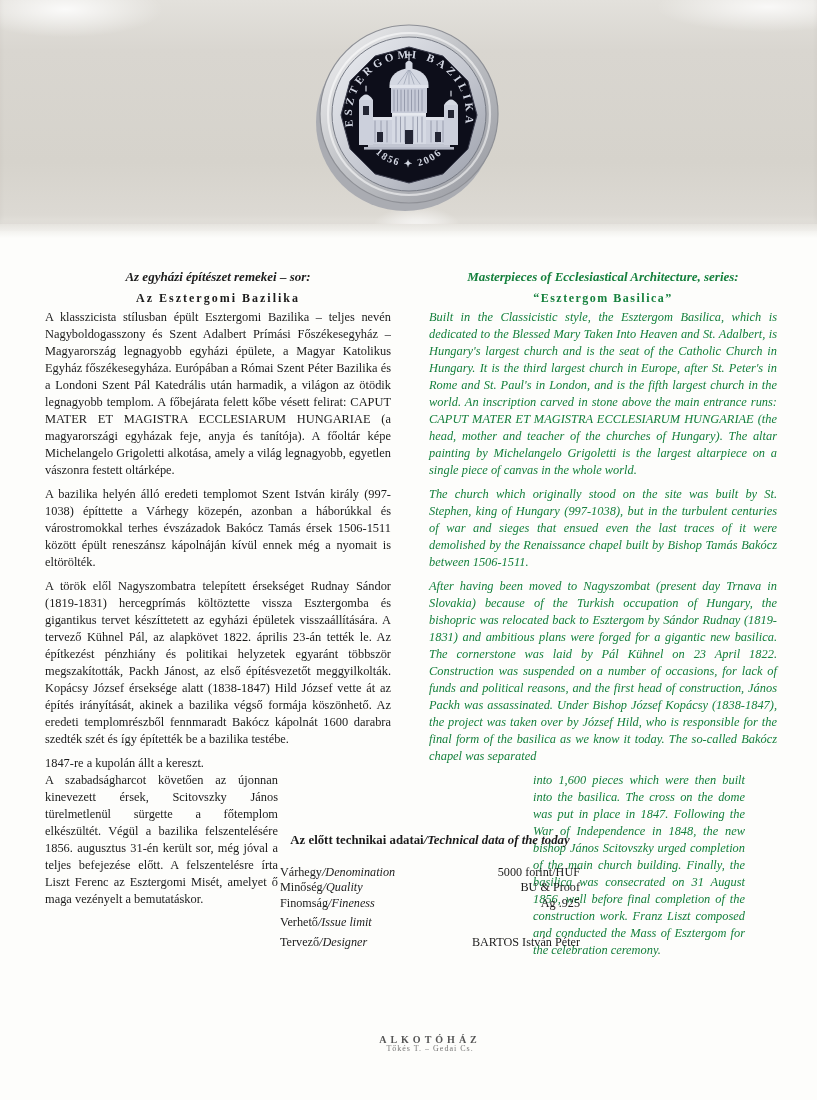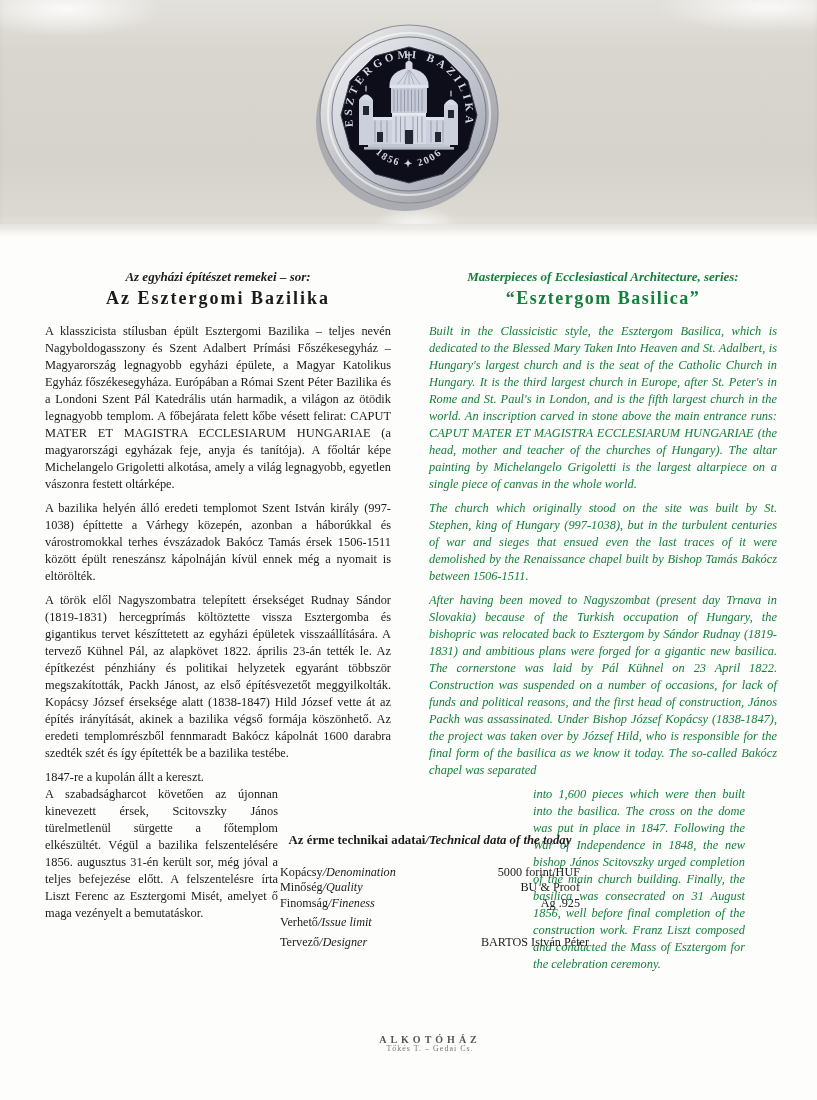--- a/index.html
+++ b/index.html
@@ -20,32 +20,32 @@
     box-shadow:inset 0 -7px 9px -6px rgba(110,105,95,.45);
   }
   .band-fade{position:absolute;left:0;top:224px;width:817px;height:14px;
     background:linear-gradient(180deg,rgba(230,228,223,.9),#fdfdfb);}
   .coin-svg{position:absolute;left:314px;top:18px;}
   
   .col{position:absolute;top:269px;text-align:justify;font-size:12.4px;line-height:17px;}
   #col-left{left:45px;width:346px;}
   #col-right{left:429px;width:348px;font-style:italic;color:#15803d;}
   .series-title{font-size:13px;font-weight:bold;font-style:italic;text-align:center;line-height:16px;}
-  .col-title{font-size:18px;font-weight:bold;font-style:normal;letter-spacing:2px;text-align:center;margin:3px 0 15px 0;line-height:20px;}
+  .col-title{font-size:12px;font-weight:bold;font-style:normal;letter-spacing:2px;text-align:center;margin:3px 0 1px 0;line-height:20px;}
   #col-right .col-title{letter-spacing:1.5px;}
   .para{margin:0 0 7px 0;}
   .narrow-left{width:233px;}
   .narrow-right{width:212px;margin-left:104px;}
   .tail{margin:0;}
   
   .tech{position:absolute;left:280px;top:833px;width:300px;font-size:12.2px;line-height:14.5px;}
   .tech-heading{font-weight:bold;text-align:center;font-size:12.8px;margin-bottom:17px;white-space:nowrap;}
   .tech-heading .en{font-style:italic;}
   .trow{display:flex;align-items:center;margin:0 0 1px 0;}
-  .trow.gap{margin-top:5px;gap:9px;}
+  .trow.gap{margin-top:5px;}
   .tlabel{flex:0 0 57%;text-align:left;}
   .tlabel .en{font-style:italic;}
   .tval{flex:0 0 43%;text-align:center;}
   .tval span{display:block;text-align:right;}
   .val-italic{font-style:italic;}
   
   .footer{position:absolute;left:280px;top:1035px;width:300px;text-align:center;color:#555;}
   .studio{font-size:10px;font-weight:bold;letter-spacing:4px;line-height:9px;}
   .credits{font-size:8px;letter-spacing:1px;color:#777;line-height:10px;}
 </style>
@@ -144,25 +144,25 @@
     <p class="para">Built in the Classicistic style, the Esztergom Basilica, which is dedicated to the Blessed Mary Taken Into Heaven and St. Adalbert, is Hungary's largest church and is the seat of the Catholic Church in Hungary. It is the third largest church in Europe, after St. Peter's in Rome and St. Paul's in London, and is the fifth largest church in the world. An inscription carved in stone above the main entrance runs: CAPUT MATER ET MAGISTRA ECCLESIARUM HUNGARIAE (the head, mother and teacher of the churches of Hungary). The altar painting by Michelangelo Grigoletti is the largest altarpiece on a single piece of canvas in the whole world.</p>
     <p class="para">The church which originally stood on the site was built by St. Stephen, king of Hungary (997-1038), but in the turbulent centuries of war and sieges that ensued even the last traces of it were demolished by the Renaissance chapel built by Bishop Tamás Bakócz between 1506-1511.</p>
     <p class="para">After having been moved to Nagyszombat (present day Trnava in Slovakia) because of the Turkish occupation of Hungary, the bishopric was relocated back to Esztergom by Sándor Rudnay (1819-1831) and ambitious plans were forged for a gigantic new basilica. The cornerstone was laid by Pál Kühnel on 23 April 1822. Construction was suspended on a number of occasions, for lack of funds and political reasons, and the first head of construction, János Packh was assassinated. Under Bishop József Kopácsy (1838-1847), the project was taken over by József Hild, who is responsible for the final form of the basilica as we know it today. The so-called Bakócz chapel was separated</p>
     <div class="narrow-right">
       <p class="para tail">into 1,600 pieces which were then built into the basilica. The cross on the dome was put in place in 1847. Following the War of Independence in 1848, the new bishop János Scitovszky urged completion of the main church building. Finally, the basilica was consecrated on 31 August 1856, well before final completion of the construction work. Franz Liszt composed and conducted the Mass of Esztergom for the celebration ceremony.</p>
     </div>
   </div>
 
   <div class="tech">
     <div class="tech-heading">
-      <span>Az érme technikai adatai</span><span class="en">/Technical data of the today</span>
+      <span>Az előtt technikai adatai</span><span class="en">/Technical data of the today</span>
     </div>
 
     <div class="trow">
-      <span class="tlabel"><span>Kopácsy</span><span class="en">/Denomination</span></span>
+      <span class="tlabel"><span>Várhegy</span><span class="en">/Denomination</span></span>
       <span class="tval">
           <span>5000 forint/HUF</span>
         </span>
     </div>
     <div class="trow">
       <span class="tlabel"><span>Minőség</span><span class="en">/Quality</span></span>
       <span class="tval">
           <span>BU &amp; Proof</span>
         </span>
     </div>

